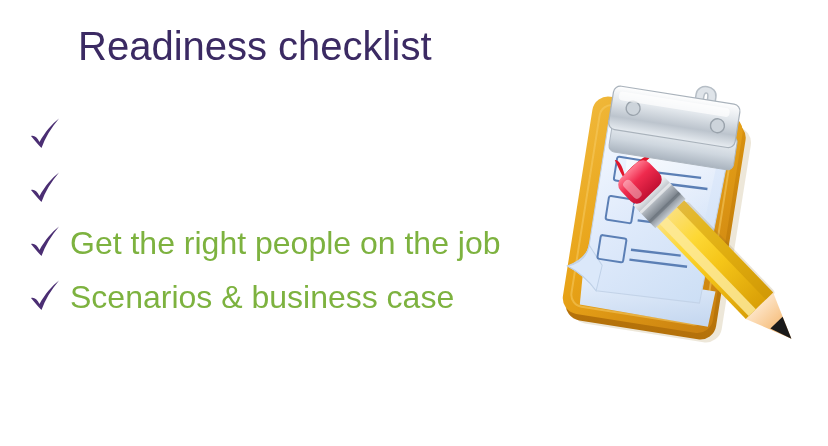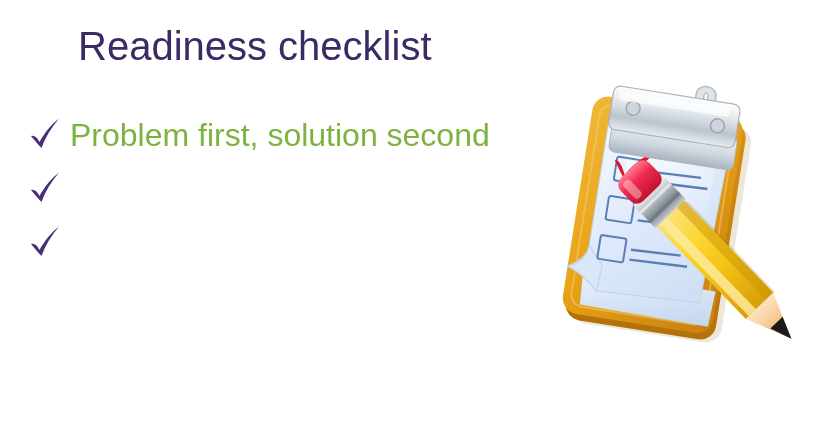--- a/index.html
+++ b/index.html
@@ -88,38 +88,46 @@
   <div id="title">Readiness checklist</div>
 
   <ul id="checklist">
 
     <li class="check-item">
       <span class="check-mark">
         <svg viewBox="0 0 40 40" xmlns="http://www.w3.org/2000/svg">
           <path d="M5 21 C8 20 11 22 13.5 27 C19 17 26 9 33 3.5 C25 13 19 23 15.5 33 C12.5 30 8.5 25 5 21 Z" fill="#4b2e73"></path>
         </svg>
       </span>
-      <span class="check-label">Problem first, solution second</span>
-    </li>
-
-    <li class="check-item">
-      <span class="check-mark">
-        <svg viewBox="0 0 40 40" xmlns="http://www.w3.org/2000/svg">
-          <path d="M5 21 C8 20 11 22 13.5 27 C19 17 26 9 33 3.5 C25 13 19 23 15.5 33 C12.5 30 8.5 25 5 21 Z" fill="#4b2e73"></path>
-        </svg>
-      </span>
-    </li>
-
-
-    <li class="check-item">
-      <span class="check-mark">
-        <svg viewBox="0 0 40 40" xmlns="http://www.w3.org/2000/svg">
-          <path d="M5 21 C8 20 11 22 13.5 27 C19 17 26 9 33 3.5 C25 13 19 23 15.5 33 C12.5 30 8.5 25 5 21 Z" fill="#4b2e73"></path>
-        </svg>
-      </span>
+    </li>
+
+    <li class="check-item">
+      <span class="check-mark">
+        <svg viewBox="0 0 40 40" xmlns="http://www.w3.org/2000/svg">
+          <path d="M5 21 C8 20 11 22 13.5 27 C19 17 26 9 33 3.5 C25 13 19 23 15.5 33 C12.5 30 8.5 25 5 21 Z" fill="#4b2e73"></path>
+        </svg>
+      </span>
+    </li>
+
+    <li class="check-item">
+      <span class="check-mark">
+        <svg viewBox="0 0 40 40" xmlns="http://www.w3.org/2000/svg">
+          <path d="M5 21 C8 20 11 22 13.5 27 C19 17 26 9 33 3.5 C25 13 19 23 15.5 33 C12.5 30 8.5 25 5 21 Z" fill="#4b2e73"></path>
+        </svg>
+      </span>
+      <span class="check-label">Get the right people on the job</span>
+    </li>
+
+    <li class="check-item">
+      <span class="check-mark">
+        <svg viewBox="0 0 40 40" xmlns="http://www.w3.org/2000/svg">
+          <path d="M5 21 C8 20 11 22 13.5 27 C19 17 26 9 33 3.5 C25 13 19 23 15.5 33 C12.5 30 8.5 25 5 21 Z" fill="#4b2e73"></path>
+        </svg>
+      </span>
+      <span class="check-label">Scenarios &amp; business case</span>
     </li>
 
 
   </ul>
 
   <div id="clipboard-illustration">
     <svg viewBox="0 0 292 272" xmlns="http://www.w3.org/2000/svg">
       <defs>
         <linearGradient id="boardGrad" x1="0" y1="0" x2="1" y2="1">
           <stop offset="0%" stop-color="#f0b83a"></stop>

